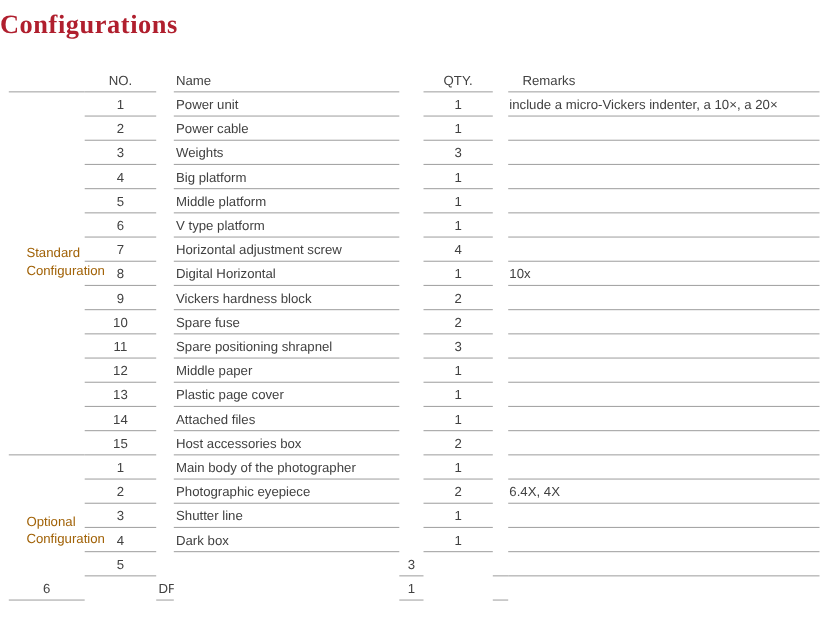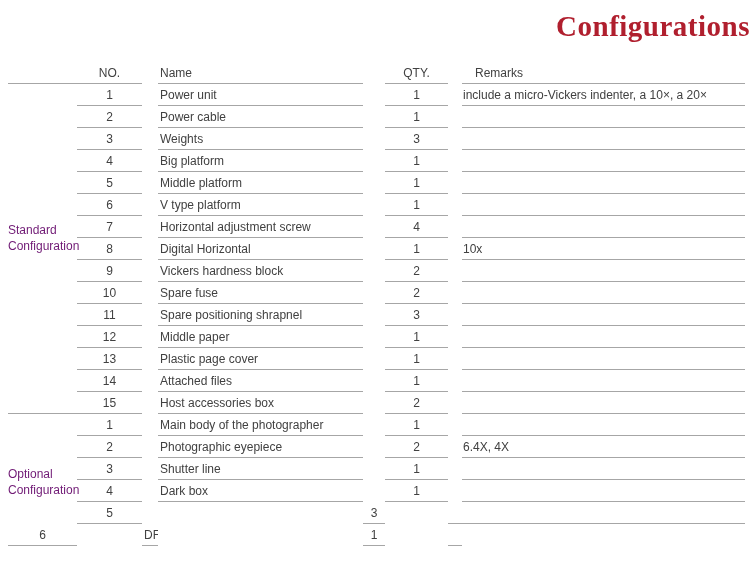--- a/index.html
+++ b/index.html
@@ -2,41 +2,41 @@
 <html><head>
 <meta charset="utf-8">
 <style>
   html,body{margin:0;padding:0;background:#ffffff;}
   .page{
     position:relative;width:750px;height:577px;background:#ffffff;
     font-family:"Liberation Sans",sans-serif;color:#414141;overflow:hidden;
   }
   .title{
     position:absolute;top:10px;left:0;width:100%;margin:0;
-    text-align:right;font-family:"Liberation Serif","DejaVu Serif",serif;
-    font-size:29px;font-weight:bold;letter-spacing:0.5px;
+    text-align:left;font-family:"Liberation Serif","DejaVu Serif",serif;
+    font-size:24px;font-weight:bold;letter-spacing:0.5px;
   }
   .table{position:absolute;left:8px;top:62px;width:737px;}
   .grid{
     display:grid;
     grid-template-columns:69px 65px 16px 205px 22px 63px 14px 283px;
     grid-auto-rows:22px;
   }
   .cell{
     box-sizing:border-box;display:flex;align-items:center;
     font-size:12px;line-height:14px;white-space:nowrap;overflow:hidden;
   }
   .cell.line{border-bottom:1px solid #a6a6a6;}
   .cell.no,.cell.qty{justify-content:center;}
   .cell.name{padding-left:2px;text-align:center;}
   .cell.remarks{padding-left:1px;}
   .cell.hdr-remarks{padding-left:13px;}
   .group-label{
-    position:absolute;left:0;width:78px;
-    font-size:12px;line-height:15.5px;color:#701a75;
+    position:absolute;left:16px;width:78px;
+    font-size:12px;line-height:15.5px;color:#a16207;
   }
   .label-standard{top:161px;}
   .label-optional{top:405px;}
 </style>
 </head>
 <body>
 
 <div class="page">
 
   <h1 class="title" style="color: rgb(176, 31, 46);">Configurations</h1>

